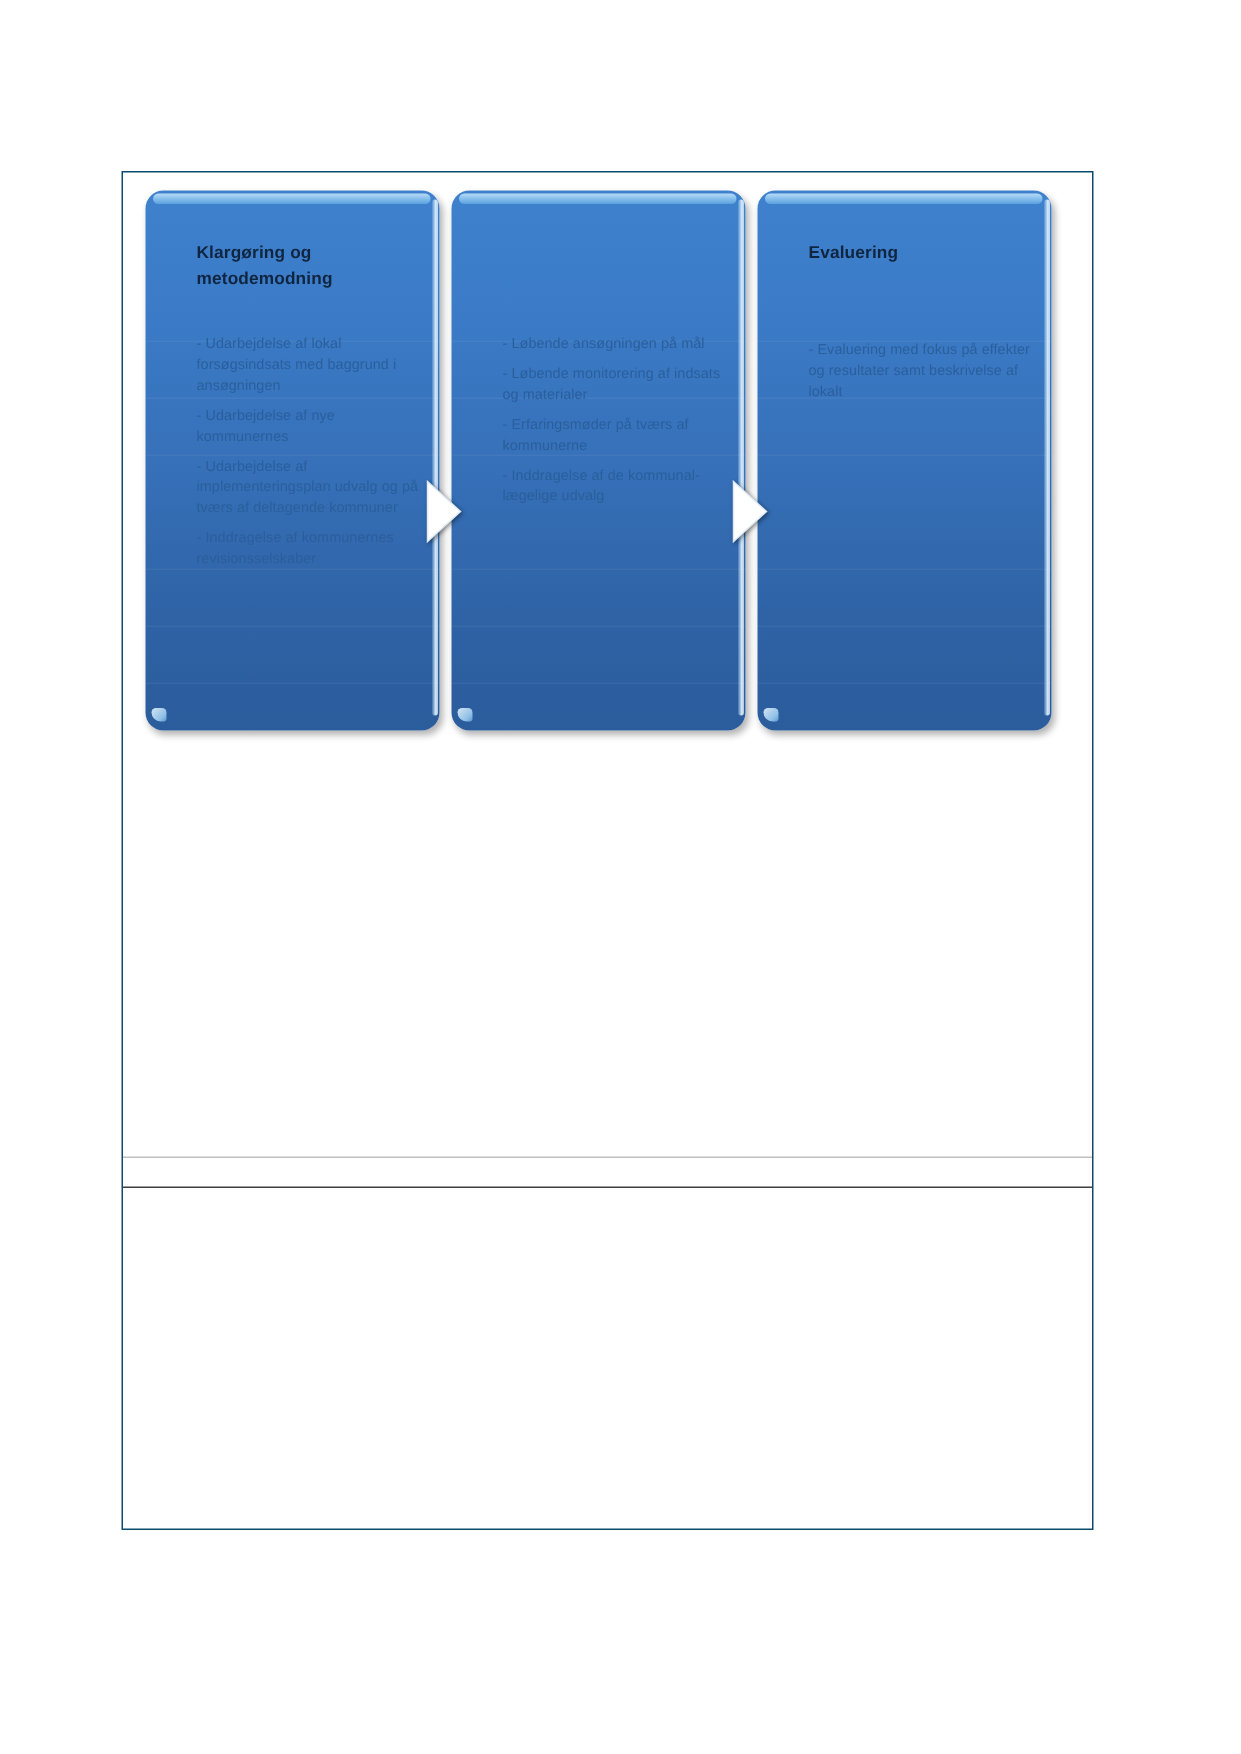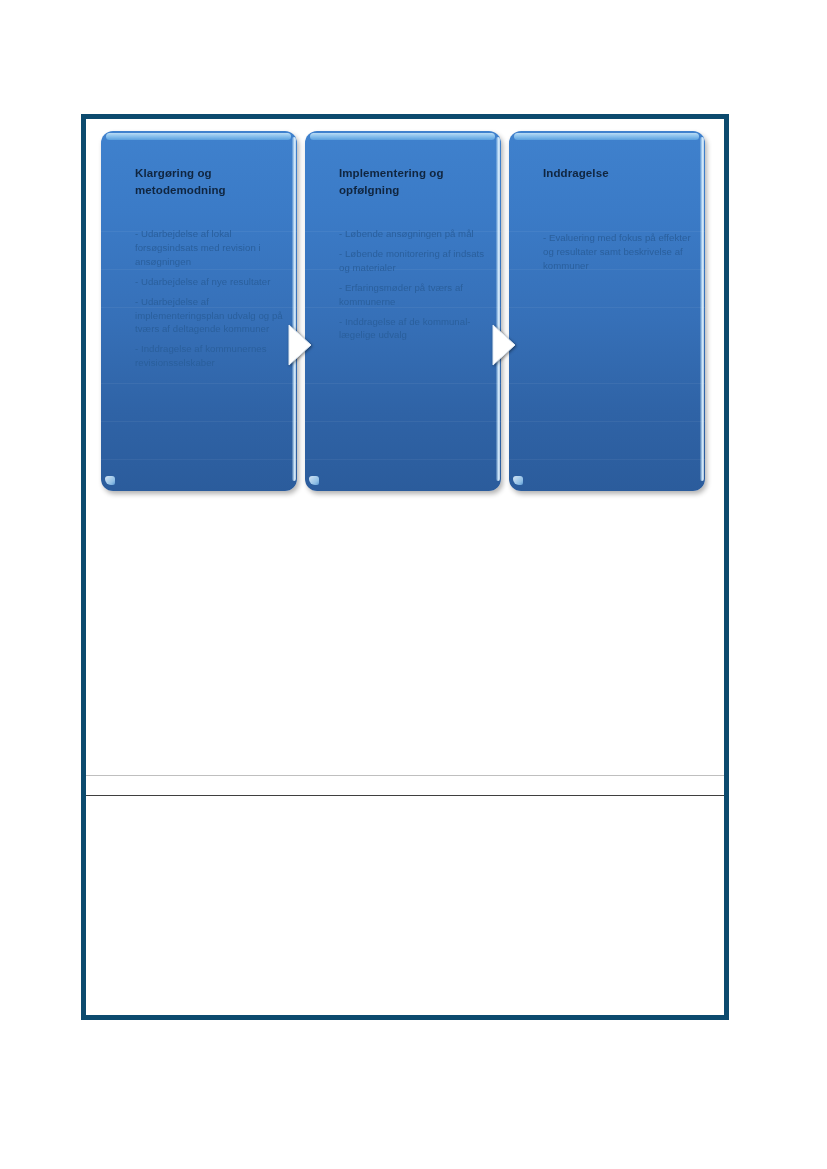--- a/index.html
+++ b/index.html
@@ -17,21 +17,21 @@
   }
 
   
   .page-frame {
     position: absolute;
     left: 81px;
     top: 114px;
     width: 648px;
     height: 906px;
     box-sizing: border-box;
-    border: 5px solid #0c4a6e;
+    border: 1px solid #0c4a6e;
     background: #ffffff;
   }
 
   .cell-diagram {
     position: absolute;
     left: 0;
     top: 0;
     right: 0;
     height: 657px;
     box-sizing: border-box;
@@ -186,22 +186,22 @@
         <div class="box-gloss-dot"></div>
         <div class="box-band" style="top:100px"></div>
         <div class="box-band" style="top:138px"></div>
         <div class="box-band" style="top:176px"></div>
         <div class="box-band" style="top:252px"></div>
         <div class="box-band" style="top:290px"></div>
         <div class="box-band" style="top:328px"></div>
 
         <div class="box-title">Klargøring og metodemodning</div>
         <ul class="box-list">
-          <li>- Udarbejdelse af lokal forsøgsindsats med revision i ansøgningen</li>
-          <li>- Udarbejdelse af nye resultater</li>
+          <li>- Udarbejdelse af lokal forsøgsindsats med baggrund i ansøgningen</li>
+          <li>- Udarbejdelse af nye kommunernes</li>
           <li>- Udarbejdelse af implementeringsplan udvalg og på tværs af deltagende kommuner</li>
           <li>- Inddragelse af kommunernes revisionsselskaber</li>
         </ul>
       </div>
 
       <div class="proc-arrow a1">
         <svg viewBox="0 0 26 44" xmlns="http://www.w3.org/2000/svg">
           <polygon points="2,2 24,22 2,42" fill="#ffffff" stroke="#dfeaf4" stroke-width="1"></polygon>
         </svg>
       </div>
@@ -210,21 +210,20 @@
         <div class="box-gloss-top"></div>
         <div class="box-gloss-right"></div>
         <div class="box-gloss-dot"></div>
         <div class="box-band" style="top:100px"></div>
         <div class="box-band" style="top:138px"></div>
         <div class="box-band" style="top:176px"></div>
         <div class="box-band" style="top:252px"></div>
         <div class="box-band" style="top:290px"></div>
         <div class="box-band" style="top:328px"></div>
 
-        <div class="box-title">Implementering og opfølgning</div>
         <ul class="box-list">
           <li>- Løbende ansøgningen på mål</li>
           <li>- Løbende monitorering af indsats og materialer</li>
           <li>- Erfaringsmøder på tværs af kommunerne</li>
           <li>- Inddragelse af de kommunal-lægelige udvalg</li>
         </ul>
       </div>
 
       <div class="proc-arrow a2">
         <svg viewBox="0 0 26 44" xmlns="http://www.w3.org/2000/svg">
@@ -236,23 +235,23 @@
         <div class="box-gloss-top"></div>
         <div class="box-gloss-right"></div>
         <div class="box-gloss-dot"></div>
         <div class="box-band" style="top:100px"></div>
         <div class="box-band" style="top:138px"></div>
         <div class="box-band" style="top:176px"></div>
         <div class="box-band" style="top:252px"></div>
         <div class="box-band" style="top:290px"></div>
         <div class="box-band" style="top:328px"></div>
 
-        <div class="box-title">Inddragelse</div>
+        <div class="box-title">Evaluering</div>
         <ul class="box-list">
-          <li>- Evaluering med fokus på effekter og resultater samt beskrivelse af kommuner</li>
+          <li>- Evaluering med fokus på effekter og resultater samt beskrivelse af lokalt</li>
         </ul>
       </div>
 
     </div>
   </div>
 
   <div class="cell-spacer"></div>
 
   <div class="cell-body">
     

